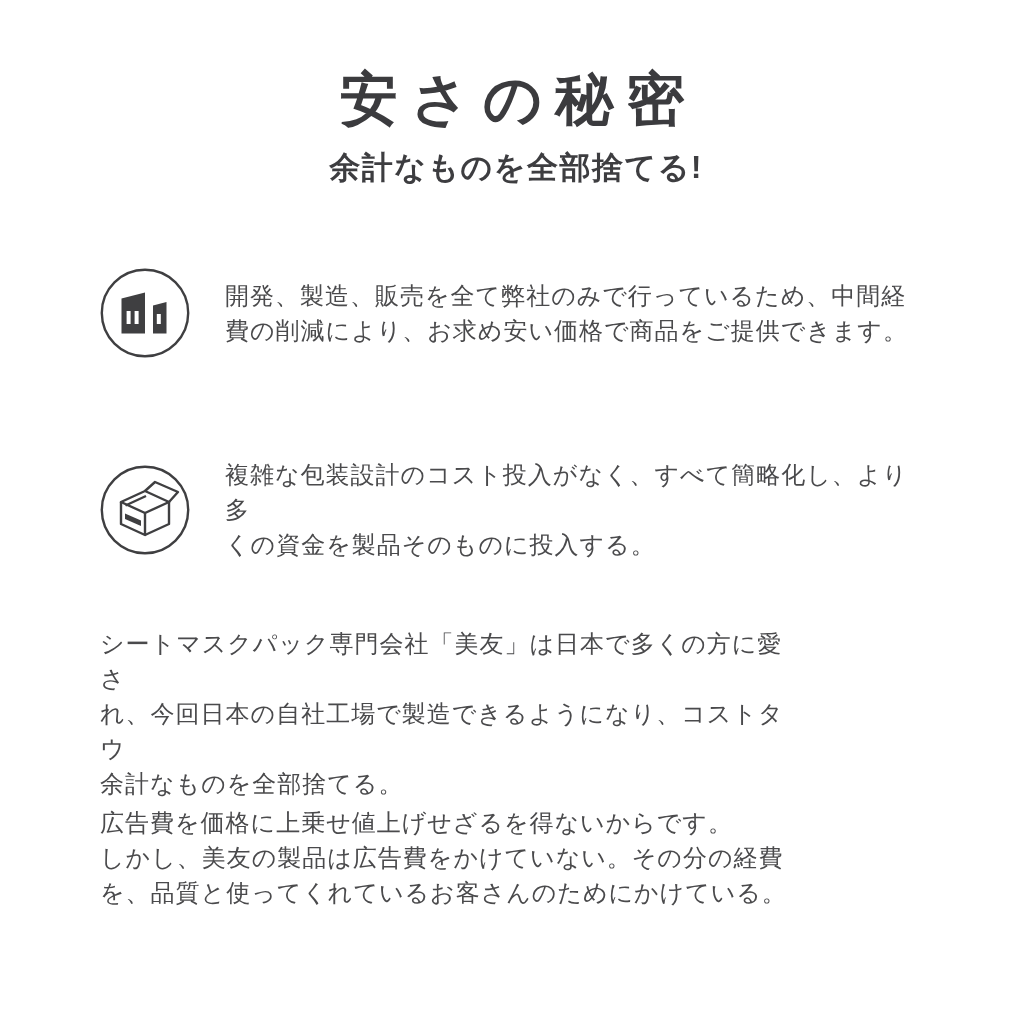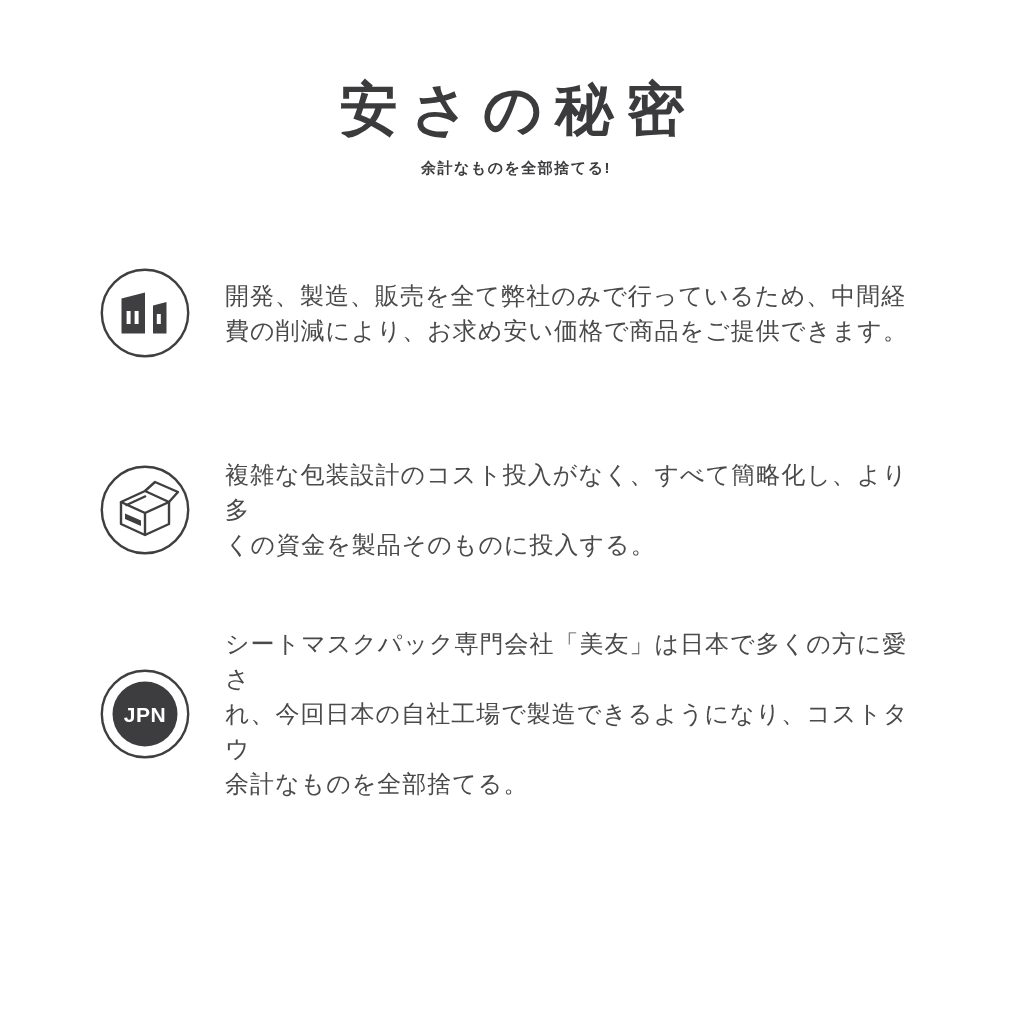--- a/index.html
+++ b/index.html
@@ -20,31 +20,31 @@
     background: #ffffff;
   }
   .header {
     position: absolute;
     top: 64px;
     left: 0;
     width: 1024px;
     text-align: center;
   }
   .title {
-    margin: 10px;
+    margin: 0;
     font-size: 58px;
     font-weight: 800;
     color: #3b3b3e;
     letter-spacing: 13px;
     padding-left: 13px; 
     line-height: 1.2;
   }
   .subtitle {
     margin: 14px 0 0 0;
-    font-size: 15px;
+    font-size: 31px;
     font-weight: 700;
     color: #3d3d40;
     letter-spacing: 1.5px;
     padding-left: 8px;
     line-height: 1.3;
   }
   .row {
     position: absolute;
     left: 100px;
     display: flex;
@@ -109,28 +109,24 @@
           <path d="M25.5 40.5 L46 31"></path>
         </g>
         <path d="M25 48.5 L41 55.5 L41 61 L25 54 Z" fill="#3f3f41"></path>
       </svg>
     </div>
     <p class="row-text">複雑な包装設計のコスト投入がなく、すべて簡略化し、より多
 くの資金を製品そのものに投入する。</p>
   </div>
 
   <div class="row row-3">
-    <div class="icon-wrap">
-      <svg width="90" height="90" viewBox="0 0 90 90">
-        <circle cx="45" cy="45" r="43.2" fill="none" stroke="#3f3f41" stroke-width="2.4"></circle>
-        <circle cx="45" cy="45" r="32.5" fill="#3d3d3f"></circle>
-        <text x="45" y="53" text-anchor="middle" font-family="Liberation Sans, DejaVu Sans, sans-serif" font-size="21" font-weight="bold" fill="#ffffff" letter-spacing="0.5">JPN</text>
-      </svg>
-    </div>
     <p class="row-text">シートマスクパック専門会社「美友」は日本で多くの方に愛さ
 れ、今回日本の自社工場で製造できるようになり、コストタウ
 余計なものを全部捨てる。</p>
   </div>
 
   <div class="row row-4">
+    <p class="row-text">広告費を価格に上乗せ値上げせざるを得ないからです。
+しかし、美友の製品は広告費をかけていない。その分の経費
+を、品質と使ってくれているお客さんのためにかけている。</p>
   </div>
 
 </div>
 
 </body></html>

